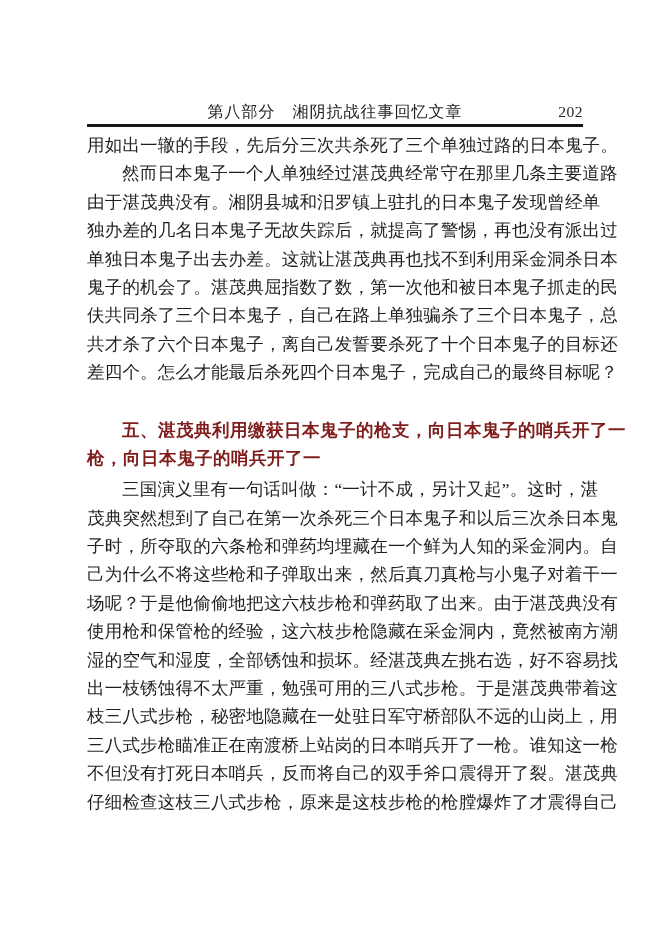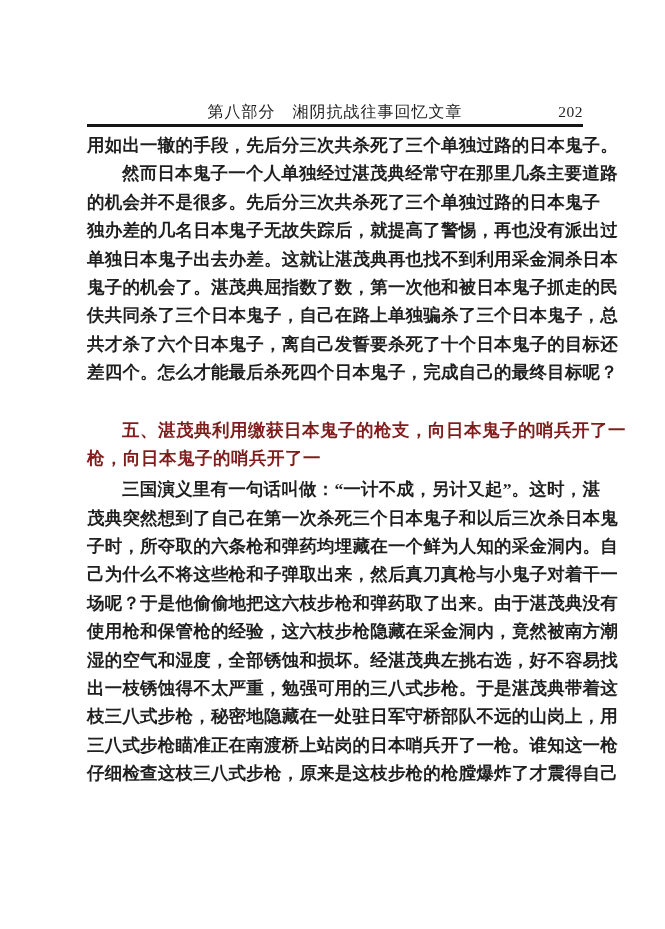--- a/index.html
+++ b/index.html
@@ -54,21 +54,20 @@
   }
   .line {
     height: 28.4px;
     line-height: 28.4px;
     font-size: 17.5px;
     text-align: justify;
     text-align-last: justify;
     text-justify: inter-character;
     white-space: nowrap;
     letter-spacing: 0.2px;
-    font-weight: bold;
   }
   .line.indent {
     text-indent: 35px;
   }
   .line.end {
     text-align: left;
     text-align-last: left;
   }
   .heading .line {
     font-family: "Liberation Sans", "DejaVu Sans", sans-serif;
@@ -92,21 +91,21 @@
   </div>
 
   <div class="head-rule"></div>
 
   <div class="text-block">
 
     <div class="line">用如出一辙的手段，先后分三次共杀死了三个单独过路的日本鬼子。</div>
 
     <div class="paragraph">
       <div class="line indent">然而日本鬼子一个人单独经过湛茂典经常守在那里几条主要道路</div>
-      <div class="line">的机会并不是很多。先后分三次共杀死了三个单独过路的日本鬼子</div>
+      <div class="line">由于湛茂典没有。湘阴县城和汨罗镇上驻扎的日本鬼子发现曾经单</div>
       <div class="line">独办差的几名日本鬼子无故失踪后，就提高了警惕，再也没有派出过</div>
       <div class="line">单独日本鬼子出去办差。这就让湛茂典再也找不到利用采金洞杀日本</div>
       <div class="line">鬼子的机会了。湛茂典屈指数了数，第一次他和被日本鬼子抓走的民</div>
       <div class="line">伕共同杀了三个日本鬼子，自己在路上单独骗杀了三个日本鬼子，总</div>
       <div class="line">共才杀了六个日本鬼子，离自己发誓要杀死了十个日本鬼子的目标还</div>
       <div class="line">差四个。怎么才能最后杀死四个日本鬼子，完成自己的最终目标呢？</div>
     </div>
 
     <div class="heading">
       <div class="line indent end">五、湛茂典利用缴获日本鬼子的枪支，向日本鬼子的哨兵开了一</div>
@@ -117,17 +116,18 @@
       <div class="line indent">三国演义里有一句话叫做：“一计不成，另计又起”。这时，湛</div>
       <div class="line">茂典突然想到了自己在第一次杀死三个日本鬼子和以后三次杀日本鬼</div>
       <div class="line">子时，所夺取的六条枪和弹药均埋藏在一个鲜为人知的采金洞内。自</div>
       <div class="line">己为什么不将这些枪和子弹取出来，然后真刀真枪与小鬼子对着干一</div>
       <div class="line">场呢？于是他偷偷地把这六枝步枪和弹药取了出来。由于湛茂典没有</div>
       <div class="line">使用枪和保管枪的经验，这六枝步枪隐藏在采金洞内，竟然被南方潮</div>
       <div class="line">湿的空气和湿度，全部锈蚀和损坏。经湛茂典左挑右选，好不容易找</div>
       <div class="line">出一枝锈蚀得不太严重，勉强可用的三八式步枪。于是湛茂典带着这</div>
       <div class="line">枝三八式步枪，秘密地隐藏在一处驻日军守桥部队不远的山岗上，用</div>
       <div class="line">三八式步枪瞄准正在南渡桥上站岗的日本哨兵开了一枪。谁知这一枪</div>
+      <div class="line">不但没有打死日本哨兵，反而将自己的双手斧口震得开了裂。湛茂典</div>
       <div class="line">仔细检查这枝三八式步枪，原来是这枝步枪的枪膛爆炸了才震得自己</div>
     </div>
 
   </div>
 </div>
 
 </body></html>

